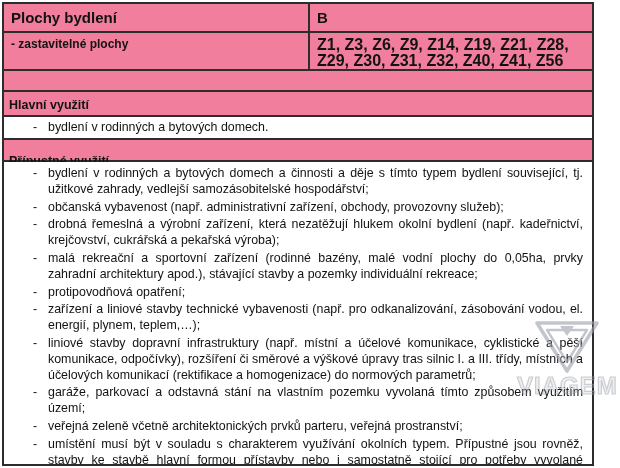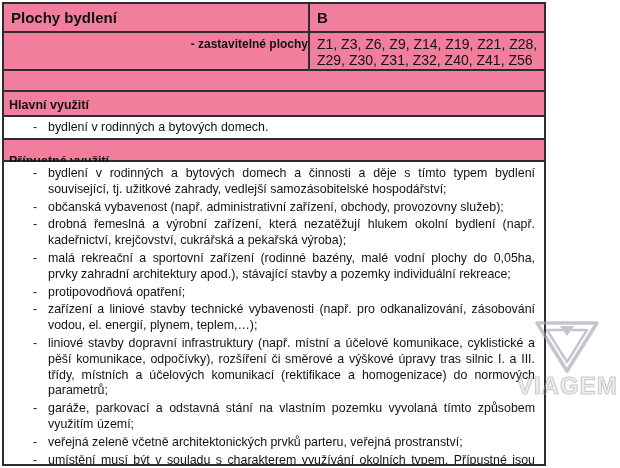--- a/index.html
+++ b/index.html
@@ -11,21 +11,21 @@
     height: 468px;
     background: #ffffff;
     font-family: "Liberation Sans", sans-serif;
     color: #121212;
     overflow: hidden;
   }
 
   .tbl {
     position: absolute;
     left: 2px; top: 2px;
-    width: 544px; height: 464px;
+    width: 592px; height: 464px;
     border: 2px solid #2d2d2d;
     display: flex;
     flex-direction: column;
     background: #ffffff;
   }
 
   .row { width: 100%; }
   .two-col {
     display: grid;
     grid-template-columns: 304px 1fr;
@@ -36,22 +36,22 @@
   .white { background: #ffffff; }
 
   .r1 { height: 29px; border-bottom: 2px solid #2d2d2d; }
   .r1 .c1, .r1 .c2 {
     font-size: 15px; font-weight: bold;
     display: flex; align-items: center;
     padding-left: 7px;
   }
 
   .r2 { height: 38px; border-bottom: 2px solid #2d2d2d; }
-  .r2 .c1 { font-size: 12px; font-weight: bold; padding: 4px 0 0 7px; text-align: right; }
-  .r2 .c2 { font-size: 14px; font-weight: normal; padding: 4px 4px 0 7px; line-height: 15.5px; }
+  .r2 .c1 { font-size: 12px; font-weight: bold; padding: 4px 0 0 7px; }
+  .r2 .c2 { font-size: 16px; font-weight: bold; padding: 4px 4px 0 7px; line-height: 15.5px; }
 
   .r3 { height: 21px; border-bottom: 2px solid #2d2d2d; }
   .r3 .c1, .r3 .c2 {
     font-size: 12px; font-weight: bold;
     display: flex; align-items: center; padding-left: 7px; margin-top: 40px;
   }
 
   .section-head {
     font-size: 12.5px; font-weight: bold;
     padding: 5px 0 0 5px;

